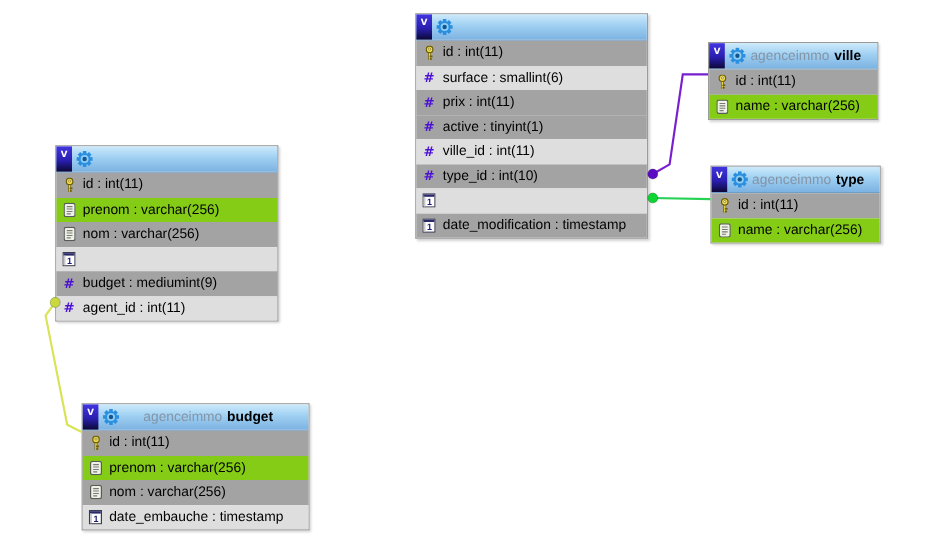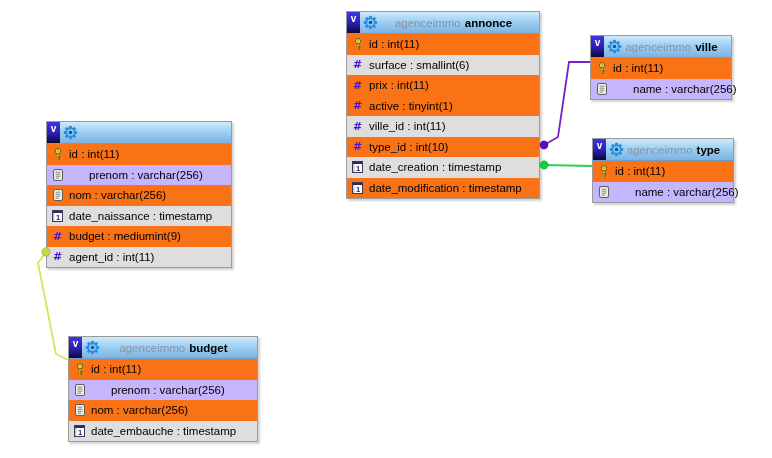--- a/index.html
+++ b/index.html
@@ -33,24 +33,24 @@
     flex:1;text-align:center;font-size:11.5px;
     padding-right:10px;white-space:nowrap;overflow:hidden;
   }
   .schema-name{color:#8494a6;}
   .table-name{font-weight:bold;color:#000;margin-left:4px;}
 
   .col-row{
     height:20.5px;display:flex;align-items:center;
     padding:0 4px;box-sizing:border-box;
     font-size:11.5px;color:#000;white-space:nowrap;
-    background:#f97316;
+    background:#a3a3a3;
   }
   .col-row.bg-gray{background:#dedede;}
-  .col-row.bg-pink{background:#c4b5fd;gap:20px;}
+  .col-row.bg-pink{background:#84cc16;}
   .col-icon{
     width:13px;flex:0 0 13px;margin-right:5px;
     display:flex;align-items:center;justify-content:center;
   }
   .hash-glyph{color:#4b0fd6;font-weight:bold;font-size:11px;font-family:"DejaVu Sans",sans-serif;}
 
   #relations-overlay{
     position:absolute;inset:0;z-index:2;pointer-events:none;
   }
 </style>
@@ -65,21 +65,20 @@
             <g fill="#2b8fe0">
               <rect x="5.6" y="0.8" width="2.8" height="12.4"></rect>
               <rect x="0.8" y="5.6" width="12.4" height="2.8"></rect>
               <rect x="5.6" y="0.8" width="2.8" height="12.4" transform="rotate(45 7 7)"></rect>
               <rect x="5.6" y="0.8" width="2.8" height="12.4" transform="rotate(-45 7 7)"></rect>
               <circle cx="7" cy="7" r="4.7"></circle>
             </g>
             <circle cx="7" cy="7" r="3.1" fill="#8ecdf5"></circle>
             <circle cx="7" cy="7" r="1.7" fill="#14578f"></circle>
           </svg></span>
-        <div class="htitle"><span class="schema-name">agenceimmo</span><span class="table-name">annonce</span></div>
       </div>
       <div class="col-row">
         <span class="col-icon">
           <svg width="10" height="13" viewBox="0 0 10 13">
             <path d="M5 5.6 V12" stroke="#6d5f0a" stroke-width="2.4"></path>
             <path d="M5 5.6 V12" stroke="#f0dd4e" stroke-width="1.2"></path>
             <path d="M5 9 h2.4 M5 11.2 h1.9" stroke="#6d5f0a" stroke-width="1.3"></path>
             <circle cx="5" cy="3.2" r="2.7" fill="#f0dd4e" stroke="#6d5f0a" stroke-width="1"></circle>
             <circle cx="5" cy="2.9" r="0.9" fill="#fffbe0" stroke="#6d5f0a" stroke-width="0.5"></circle>
           </svg>
@@ -118,21 +117,20 @@
       </div>
       <div class="col-row bg-gray">
         <span class="col-icon">
           <svg width="11" height="12" viewBox="0 0 11 12">
             <rect x="0.5" y="0.5" width="10" height="11" fill="#ffffff" stroke="#3a3a52"></rect>
             <rect x="1" y="1" width="9" height="2" fill="#2a2a6a"></rect>
             <rect x="1" y="3" width="1.6" height="8" fill="#c9c9c9"></rect>
             <text x="6" y="9.6" font-size="7.5" font-weight="bold" fill="#1a1a7a" text-anchor="middle" font-family="Liberation Sans,sans-serif">1</text>
           </svg>
         </span>
-        <span>date_creation : timestamp</span>
       </div>
       <div class="col-row">
         <span class="col-icon">
           <svg width="11" height="12" viewBox="0 0 11 12">
             <rect x="0.5" y="0.5" width="10" height="11" fill="#ffffff" stroke="#3a3a52"></rect>
             <rect x="1" y="1" width="9" height="2" fill="#2a2a6a"></rect>
             <rect x="1" y="3" width="1.6" height="8" fill="#c9c9c9"></rect>
             <text x="6" y="9.6" font-size="7.5" font-weight="bold" fill="#1a1a7a" text-anchor="middle" font-family="Liberation Sans,sans-serif">1</text>
           </svg>
         </span>
@@ -262,21 +260,20 @@
       </div>
       <div class="col-row bg-gray">
         <span class="col-icon">
           <svg width="11" height="12" viewBox="0 0 11 12">
             <rect x="0.5" y="0.5" width="10" height="11" fill="#ffffff" stroke="#3a3a52"></rect>
             <rect x="1" y="1" width="9" height="2" fill="#2a2a6a"></rect>
             <rect x="1" y="3" width="1.6" height="8" fill="#c9c9c9"></rect>
             <text x="6" y="9.6" font-size="7.5" font-weight="bold" fill="#1a1a7a" text-anchor="middle" font-family="Liberation Sans,sans-serif">1</text>
           </svg>
         </span>
-        <span>date_naissance : timestamp</span>
       </div>
       <div class="col-row">
         <span class="col-icon">
           <span class="hash-glyph">#</span>
         </span>
         <span>budget : mediumint(9)</span>
       </div>
       <div class="col-row bg-gray">
         <span class="col-icon">
           <span class="hash-glyph">#</span>

